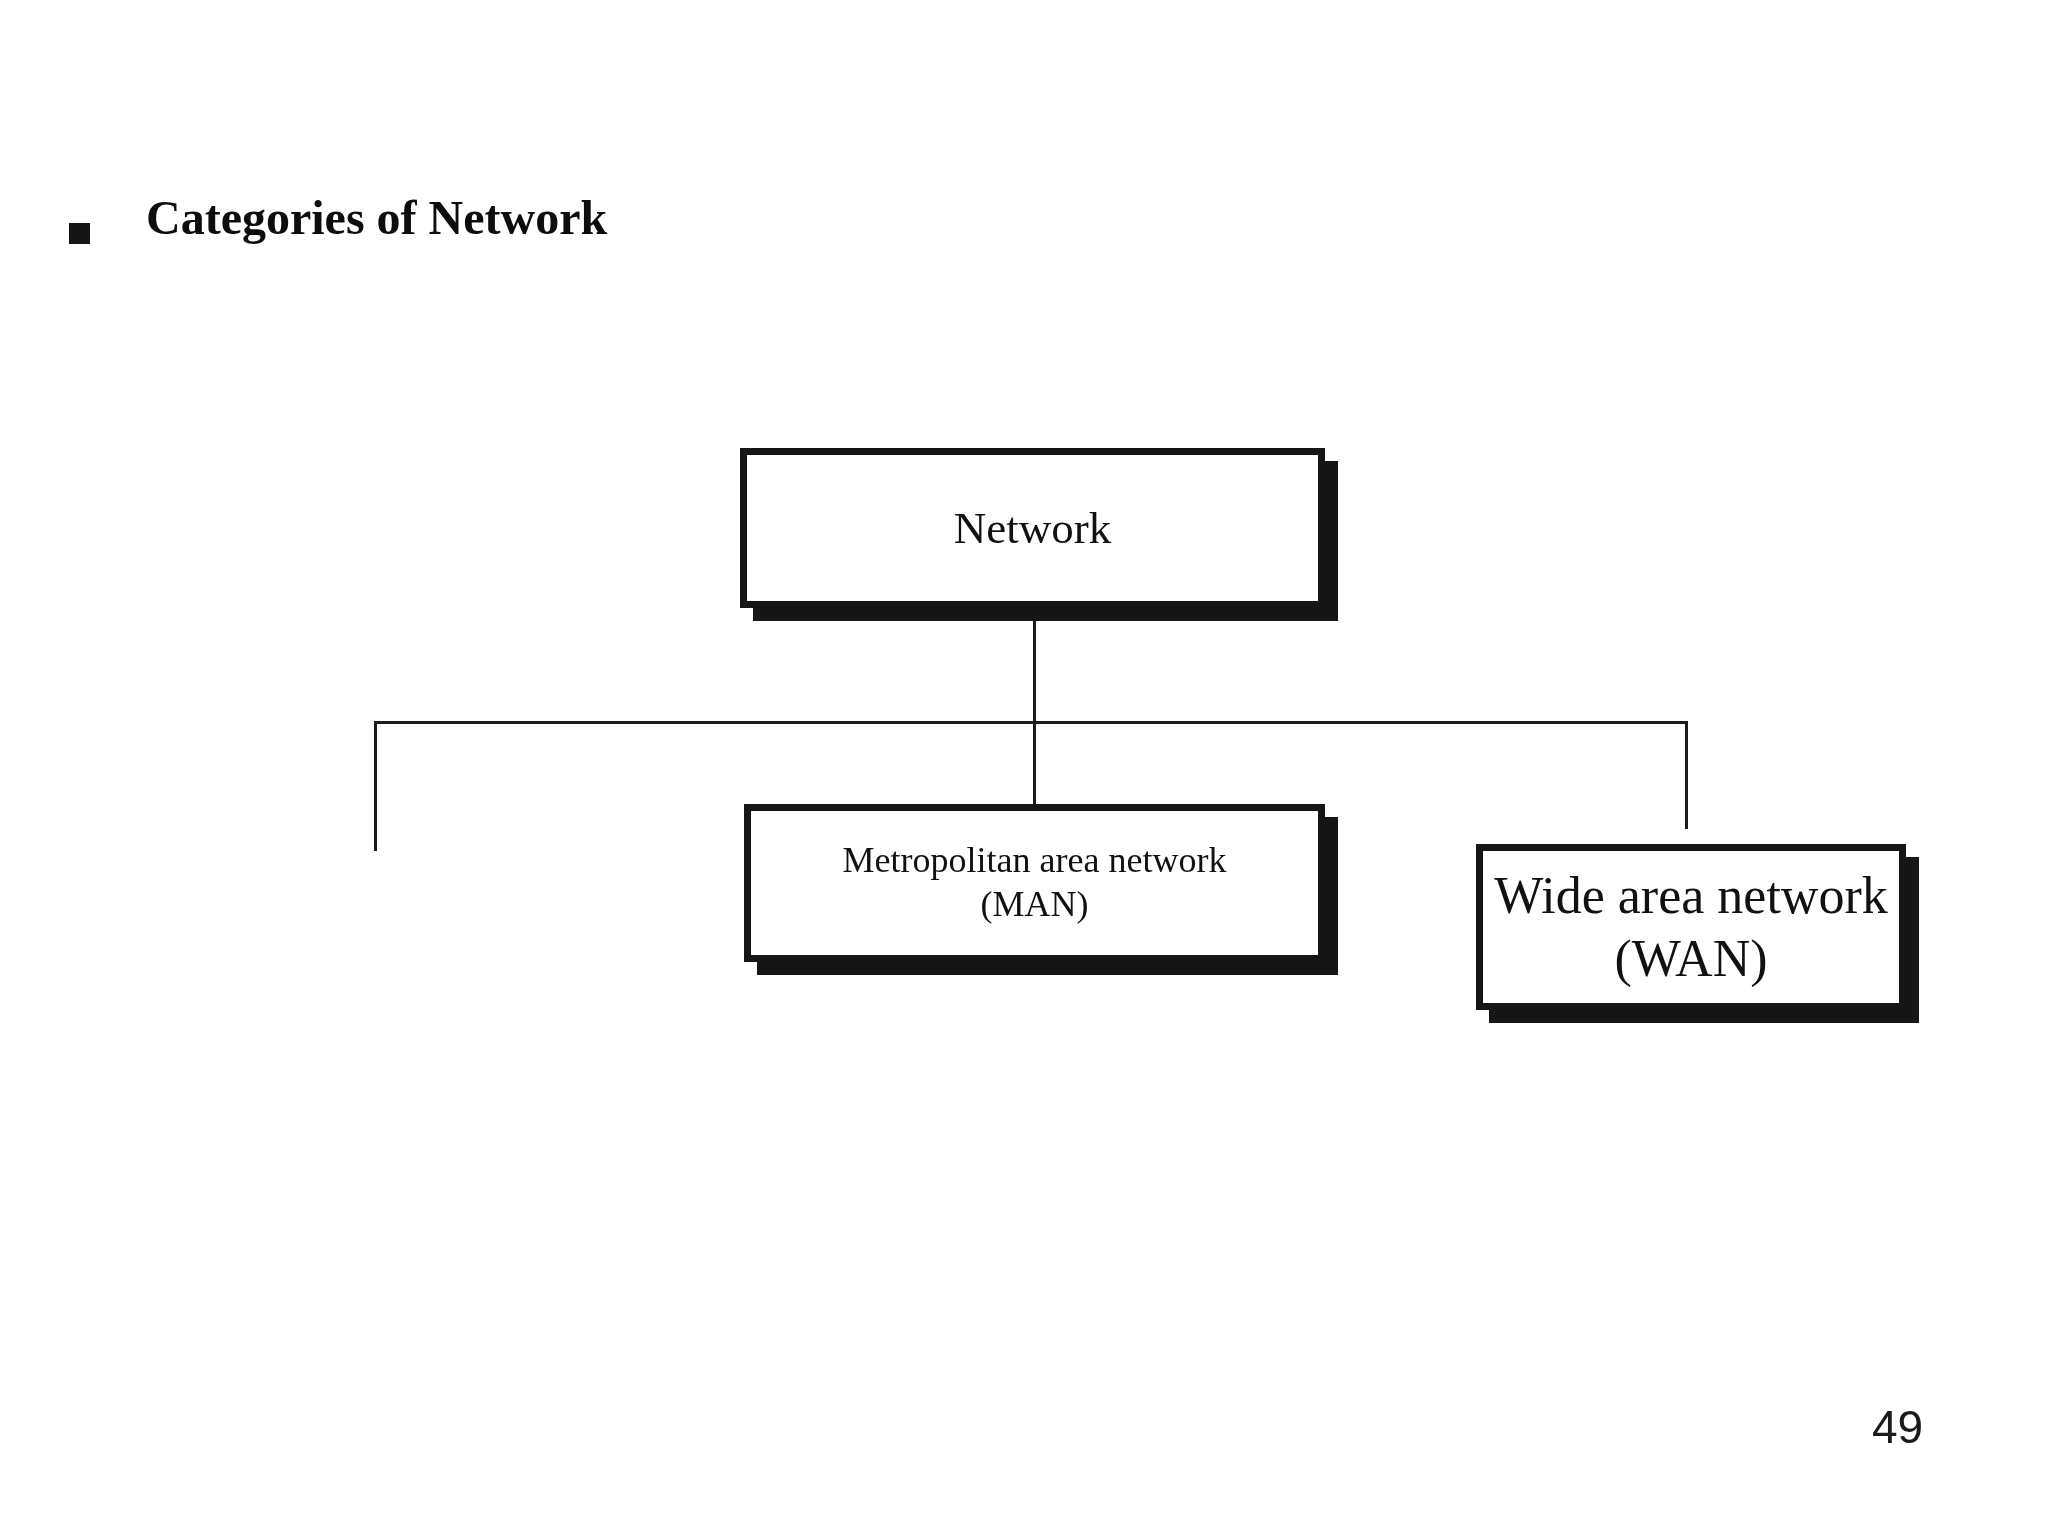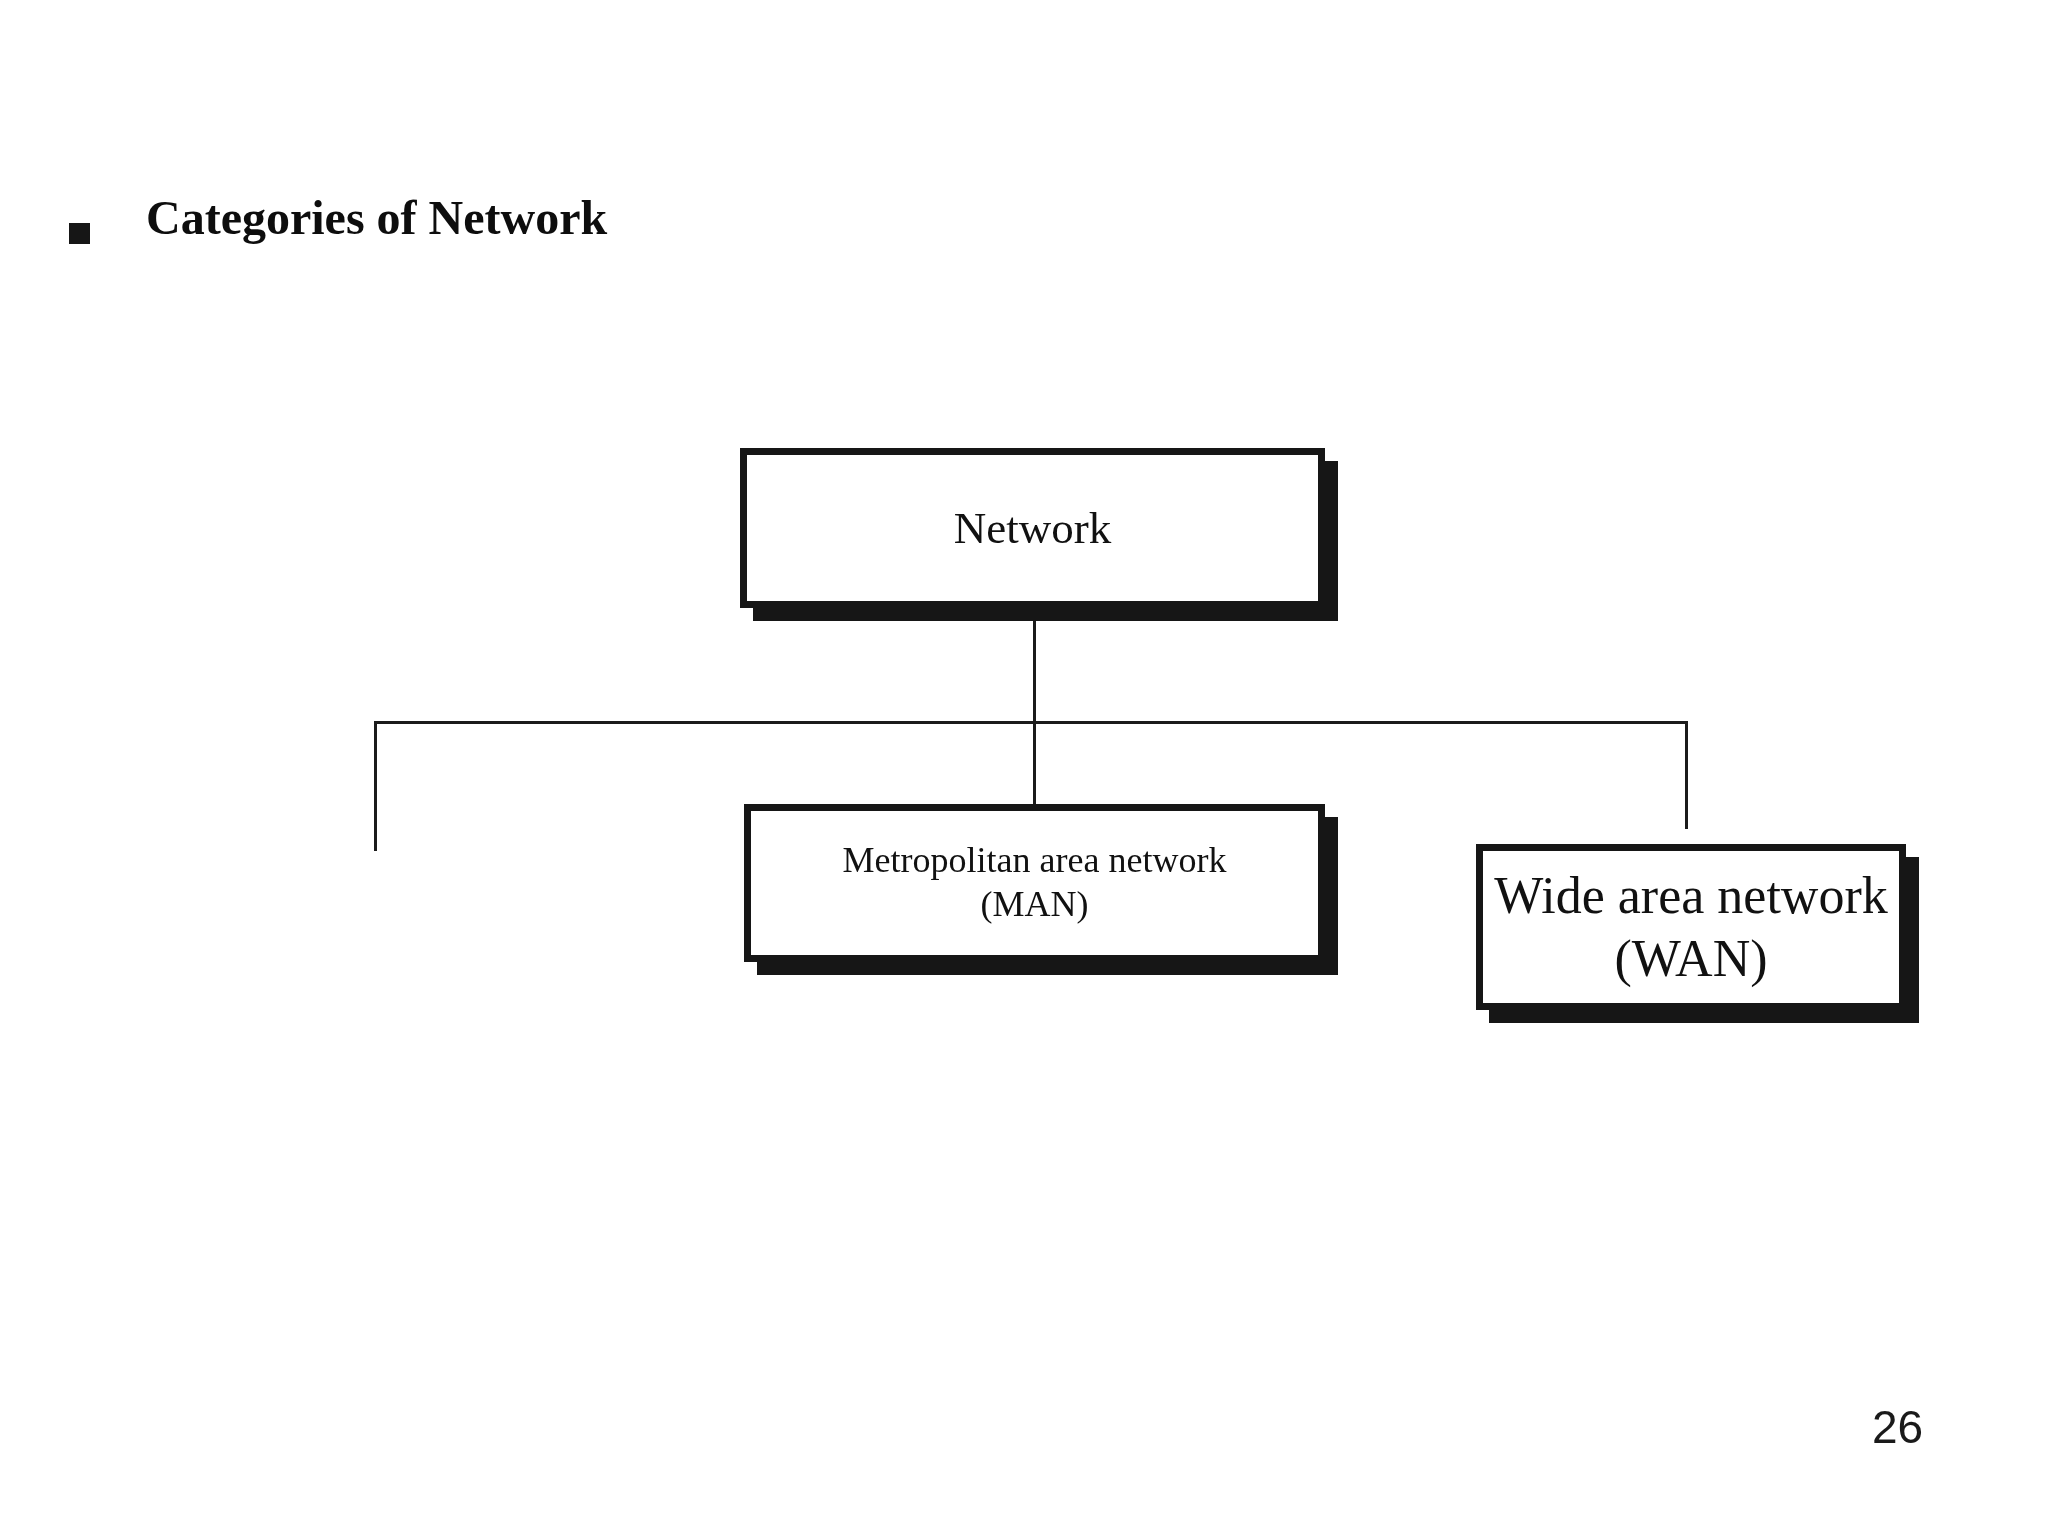--- a/index.html
+++ b/index.html
@@ -118,15 +118,15 @@
       <span>(MAN)</span>
     </div>
 
     <div class="node node-wan">
       <span>Wide area network</span>
       <span>(WAN)</span>
     </div>
 
   </div>
 
-  <div class="page-number">26</div>
+  <div class="page-number">49</div>
 
 </div>
 
 </body></html>

